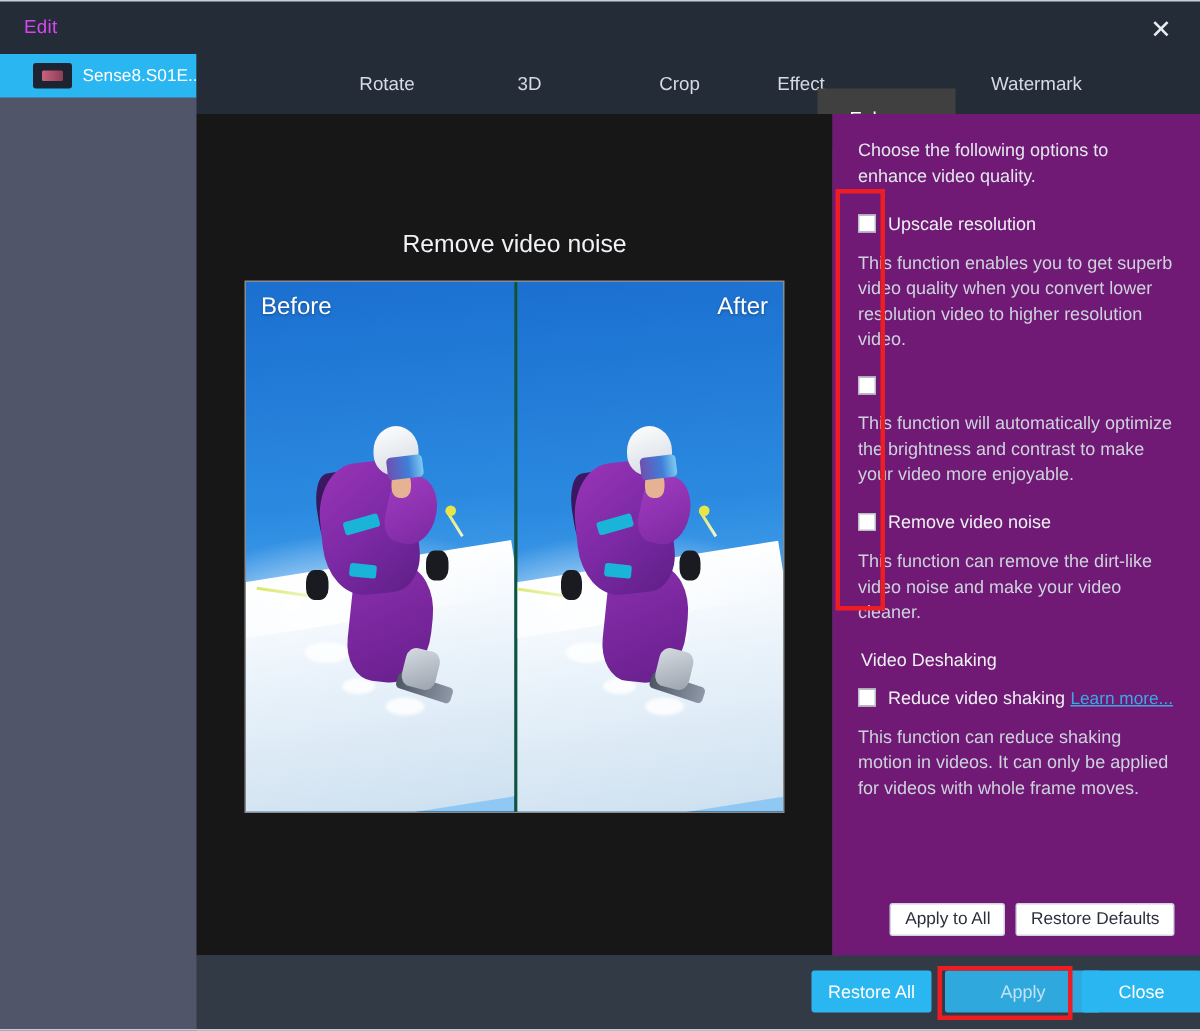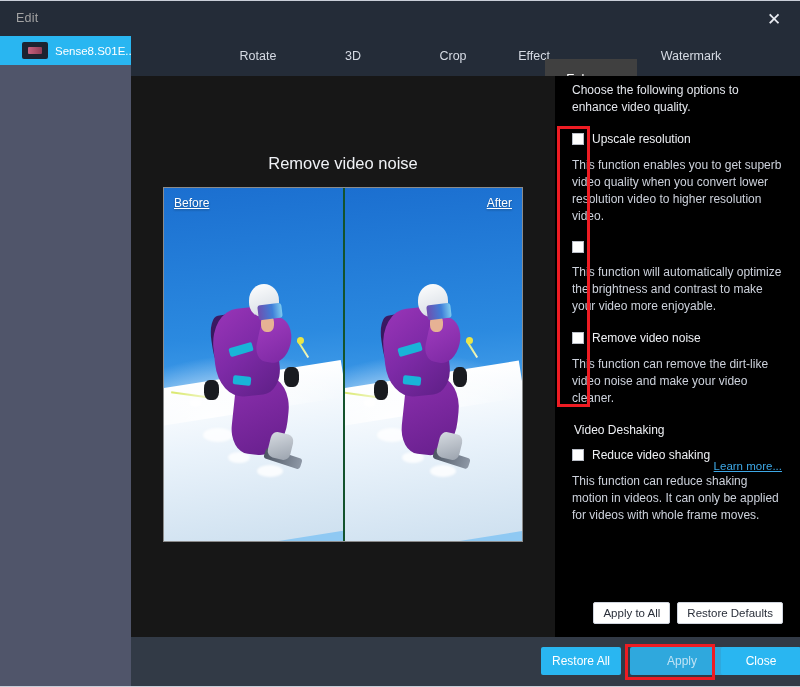--- a/index.html
+++ b/index.html
@@ -20,21 +20,21 @@
 
   
   .titlebar {
     position: absolute; left: 0; top: 0;
     width: 800px; height: 36px;
     background: #242c38;
     border-top: 1px solid #c9ced8;
   }
   .titlebar-text {
     position: absolute; left: 16px; top: 10px;
-    font-size: 12.5px; color: #a3a3a3; letter-spacing: .2px;
+    font-size: 12.5px; color: #d946ef; letter-spacing: .2px;
   }
   .close-btn {
     position: absolute; right: 0; top: 0;
     width: 52px; height: 36px;
     display: flex; align-items: center; justify-content: center;
     color: #e9ecf2; font-size: 17px; line-height: 1;
     cursor: pointer;
   }
 
   
@@ -103,23 +103,22 @@
     display: flex;
   }
   .pane {
     position: relative; width: 50%; height: 100%;
     overflow: hidden;
     background: #1b7fd4;
   }
   .pane.right { border-left: 2px solid #14532d; width: calc(50% - 2px); }
   .pane-label {
     position: absolute; top: 8px;
-    font-size: 12px; color: #ffffff; z-index: 5;
+    font-size: 16px; color: #ffffff; z-index: 5;
     text-shadow: 0 1px 2px rgba(0,0,0,.35);
-    text-decoration: underline;
   }
   .pane-label.l { left: 10px; }
   .pane-label.r { right: 10px; }
 
   
   .sky {
     position: absolute; left: 0; top: 0; width: 100%; height: 100%;
     background: linear-gradient(175deg,#1b6fd0 0%,#2b8ae0 42%,#49a3ec 62%,#8fc9f3 76%);
   }
   .snow {
@@ -209,23 +208,23 @@
     position: absolute; left: 58%; top: 79%; width: 34%; height: 5%;
     border-radius: 3px;
     background: linear-gradient(90deg,#4d5663,#8e98a6);
     transform: rotate(18deg);
   }
 
   
   .options {
     position: absolute; left: 555px; top: 76px;
     width: 245px; height: 577px;
-    background: #000000;
-    box-sizing: border-box;
-    padding: 6px 17px 0 17px;
+    background: #701a75;
+    box-sizing: border-box;
+    padding: 16px 17px 0 17px;
   }
   .intro {
     font-size: 12px; color: #e3e6ec; line-height: 1.42;
     margin: 0 0 16px 0;
   }
   .opt-row {
     display: flex; align-items: center; gap: 8px;
     margin: 0 0 11px 0; cursor: pointer;
   }
   .cbox {

